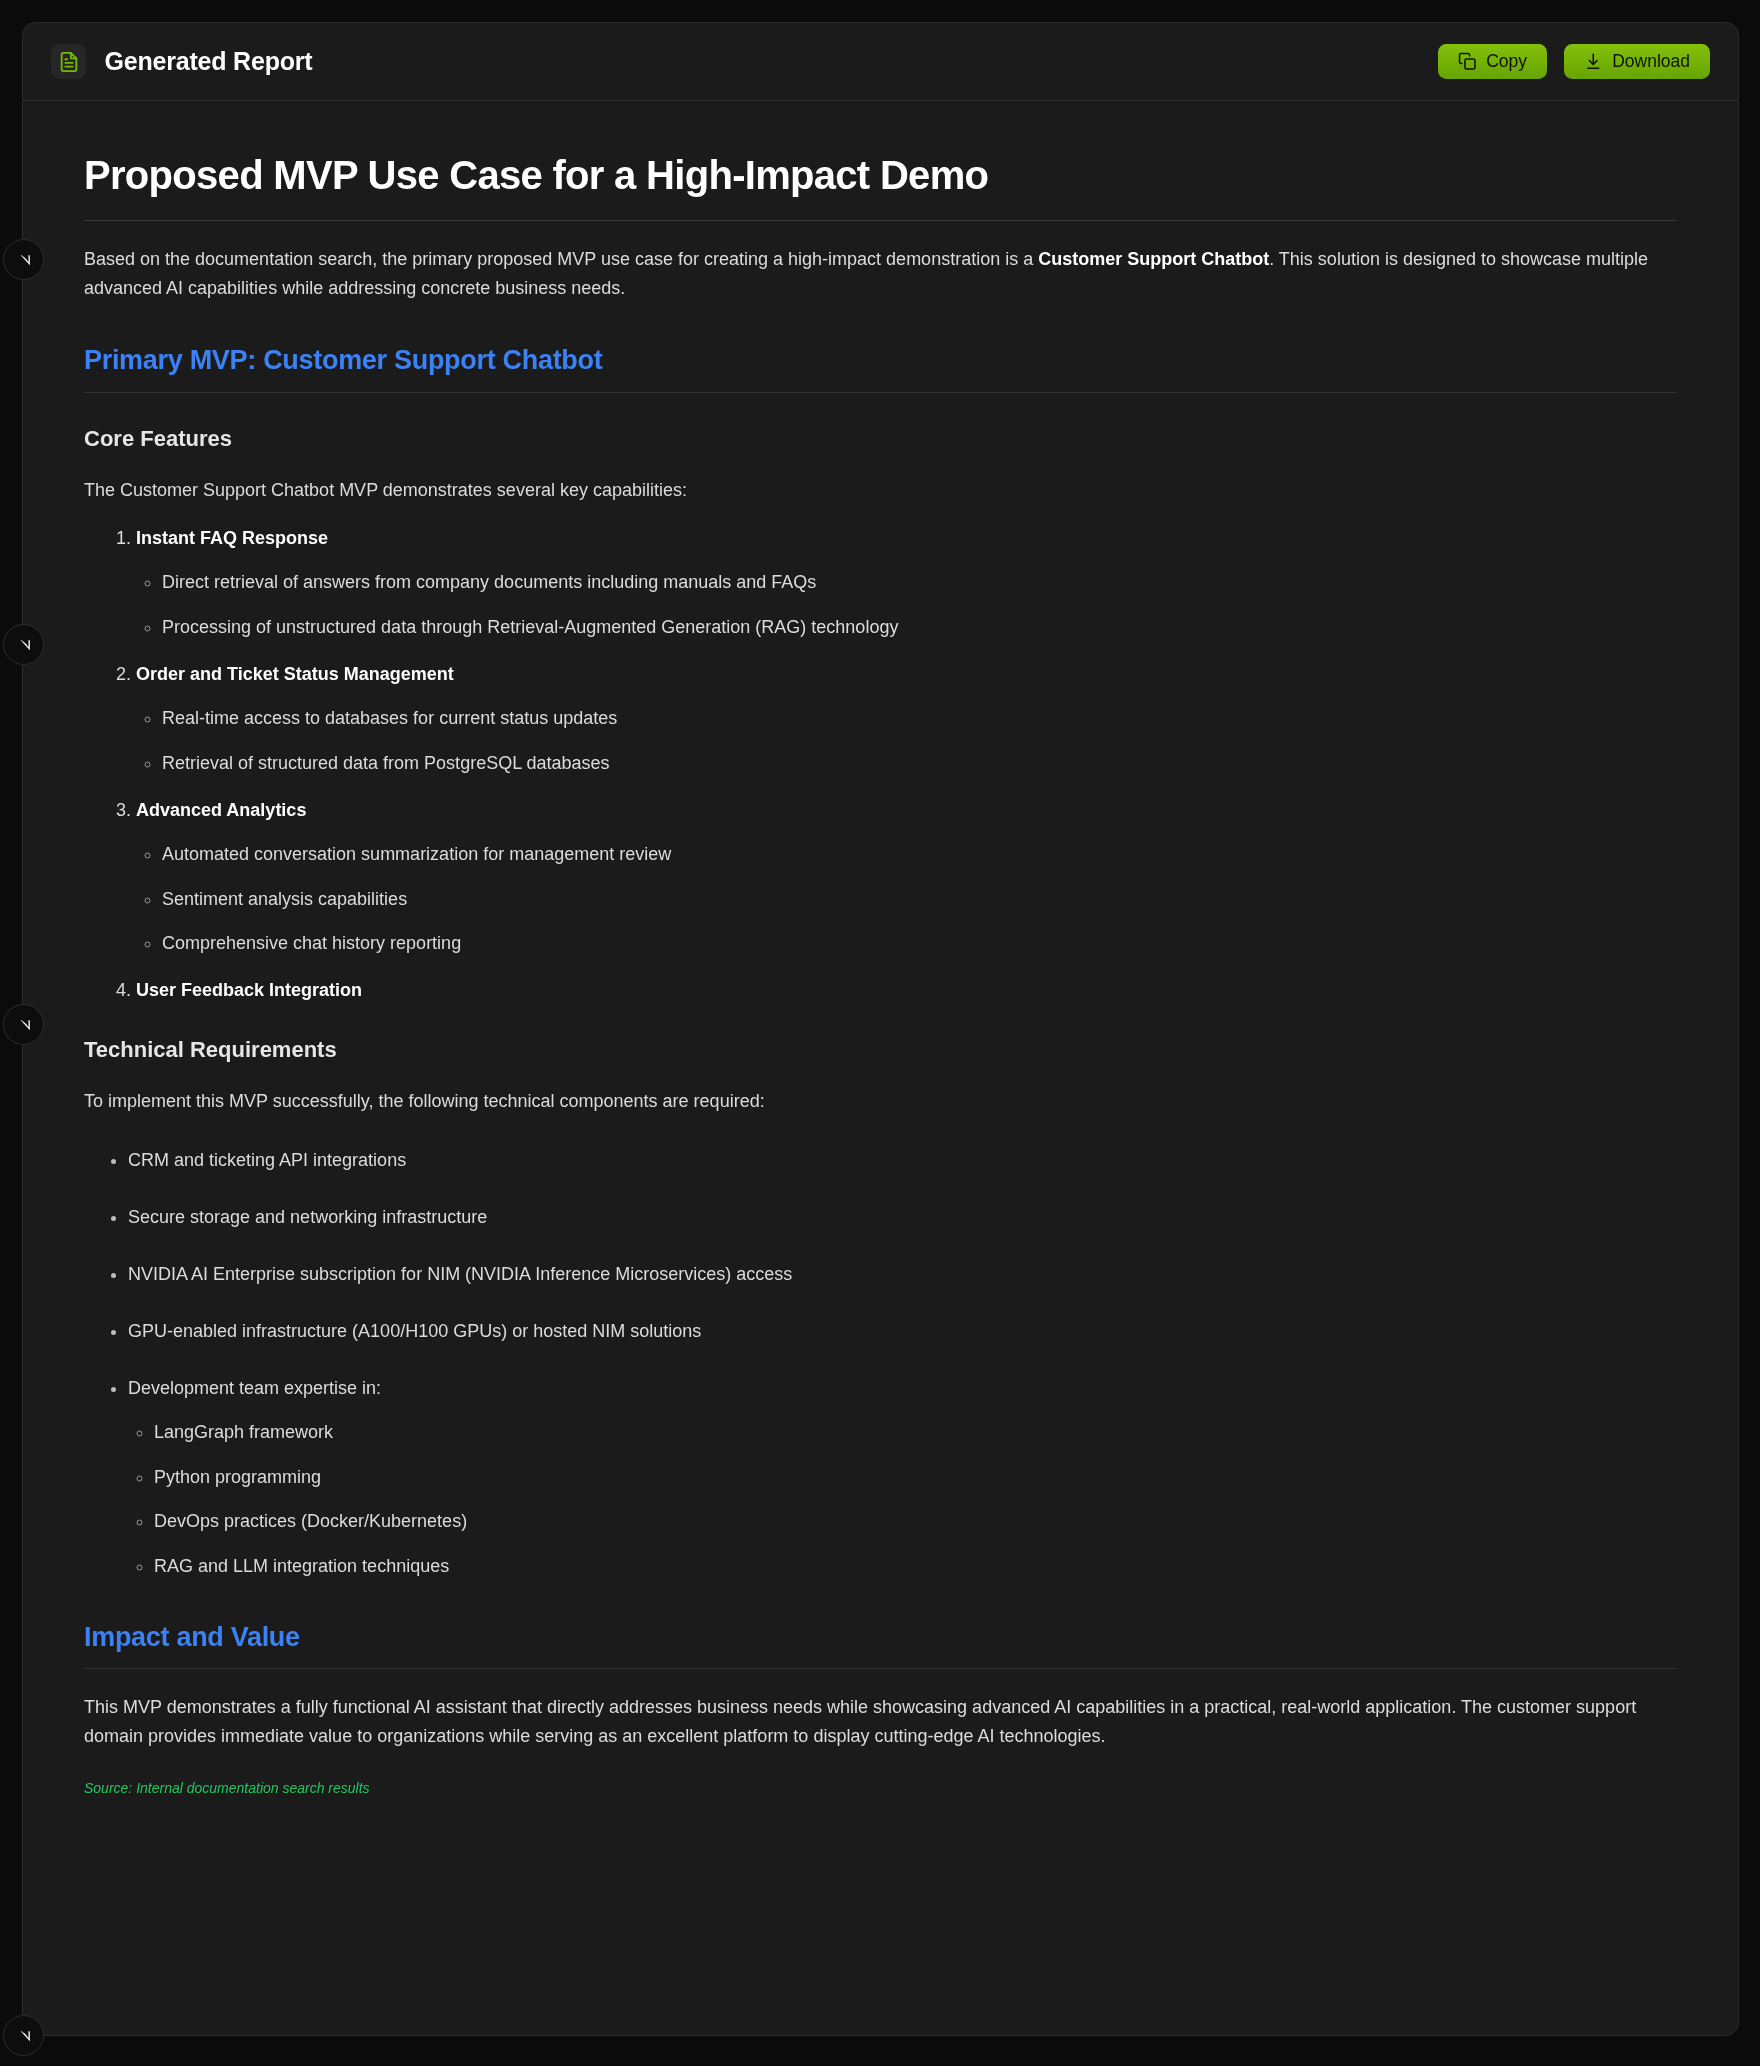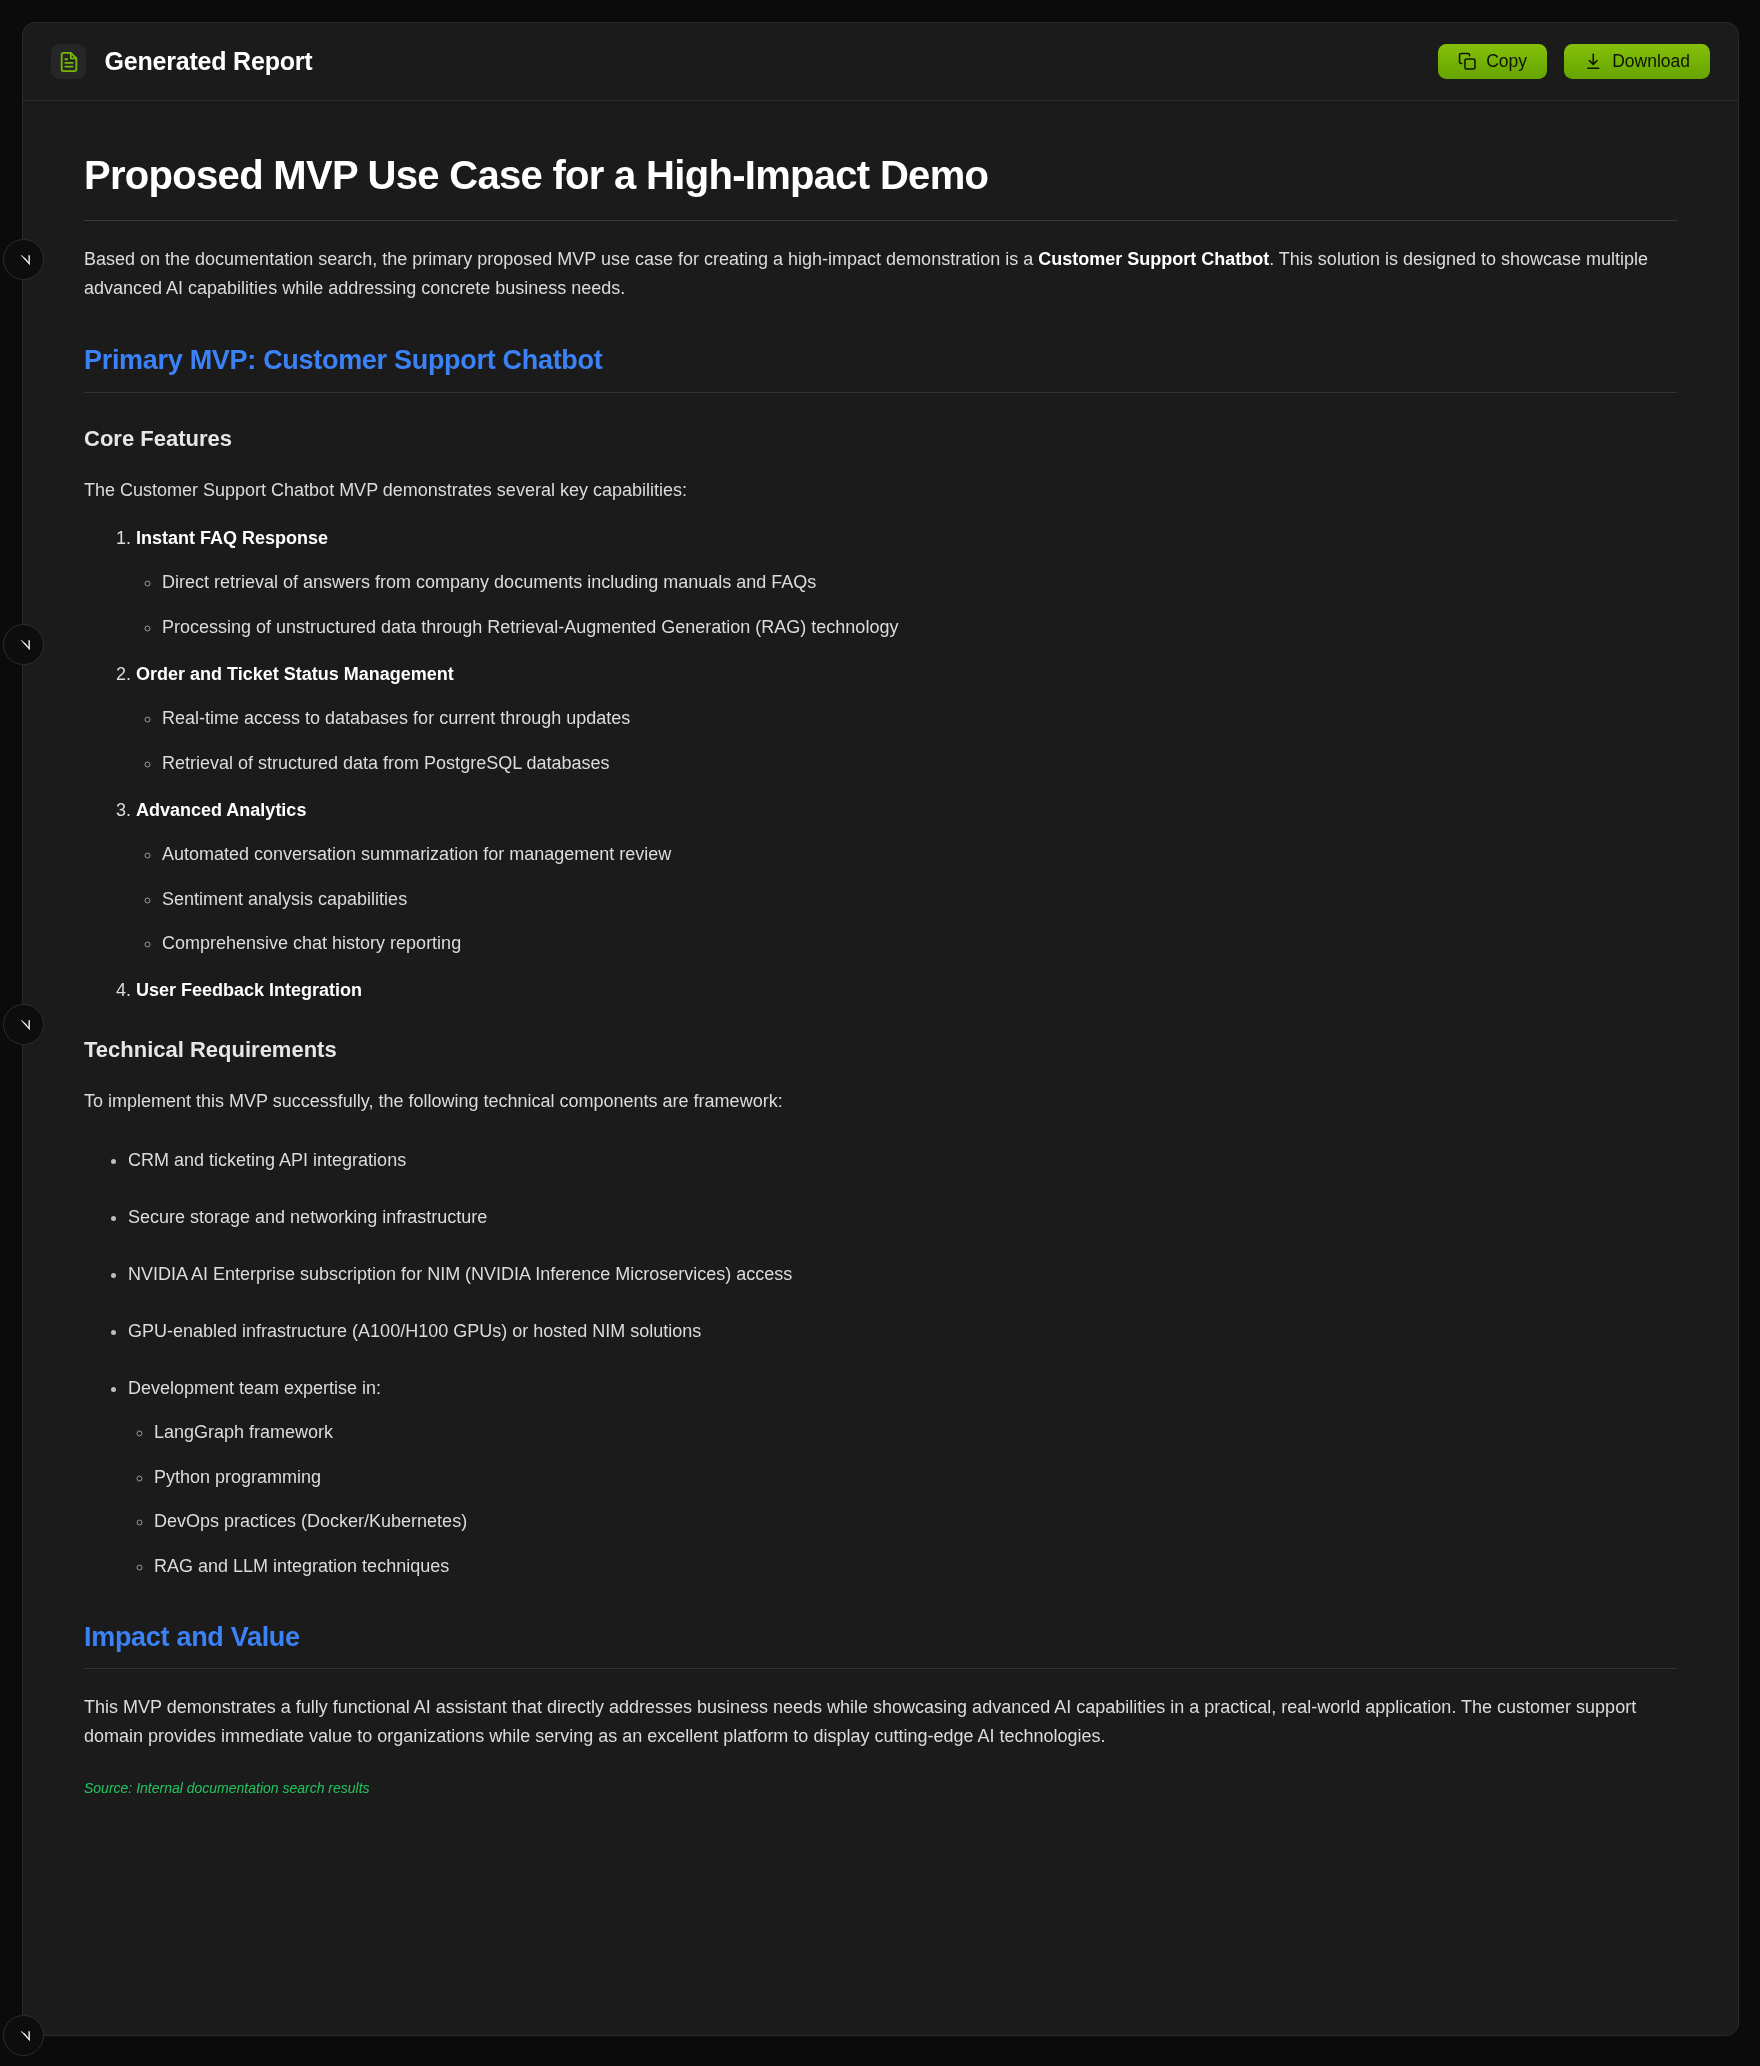--- a/index.html
+++ b/index.html
@@ -252,40 +252,40 @@
       <li>
         <span>Instant FAQ Response</span>
         <ul class="doc-sub">
           <li>Direct retrieval of answers from company documents including manuals and FAQs</li>
           <li>Processing of unstructured data through Retrieval-Augmented Generation (RAG) technology</li>
         </ul>
       </li>
       <li>
         <span>Order and Ticket Status Management</span>
         <ul class="doc-sub">
-          <li>Real-time access to databases for current through updates</li>
+          <li>Real-time access to databases for current status updates</li>
           <li>Retrieval of structured data from PostgreSQL databases</li>
         </ul>
       </li>
       <li>
         <span>Advanced Analytics</span>
         <ul class="doc-sub">
           <li>Automated conversation summarization for management review</li>
           <li>Sentiment analysis capabilities</li>
           <li>Comprehensive chat history reporting</li>
         </ul>
       </li>
       <li>
         <span>User Feedback Integration</span>
       </li>
     </ol>
 
     <h3 class="doc-h3">Technical Requirements</h3>
 
-    <p class="doc-p">To implement this MVP successfully, the following technical components are framework:</p>
+    <p class="doc-p">To implement this MVP successfully, the following technical components are required:</p>
 
     <ul class="doc-ul">
       <li>CRM and ticketing API integrations</li>
       <li>Secure storage and networking infrastructure</li>
       <li>NVIDIA AI Enterprise subscription for NIM (NVIDIA Inference Microservices) access</li>
       <li>GPU-enabled infrastructure (A100/H100 GPUs) or hosted NIM solutions</li>
       <li>
         <span>Development team expertise in:</span>
         <ul class="doc-sub">
           <li>LangGraph framework</li>

